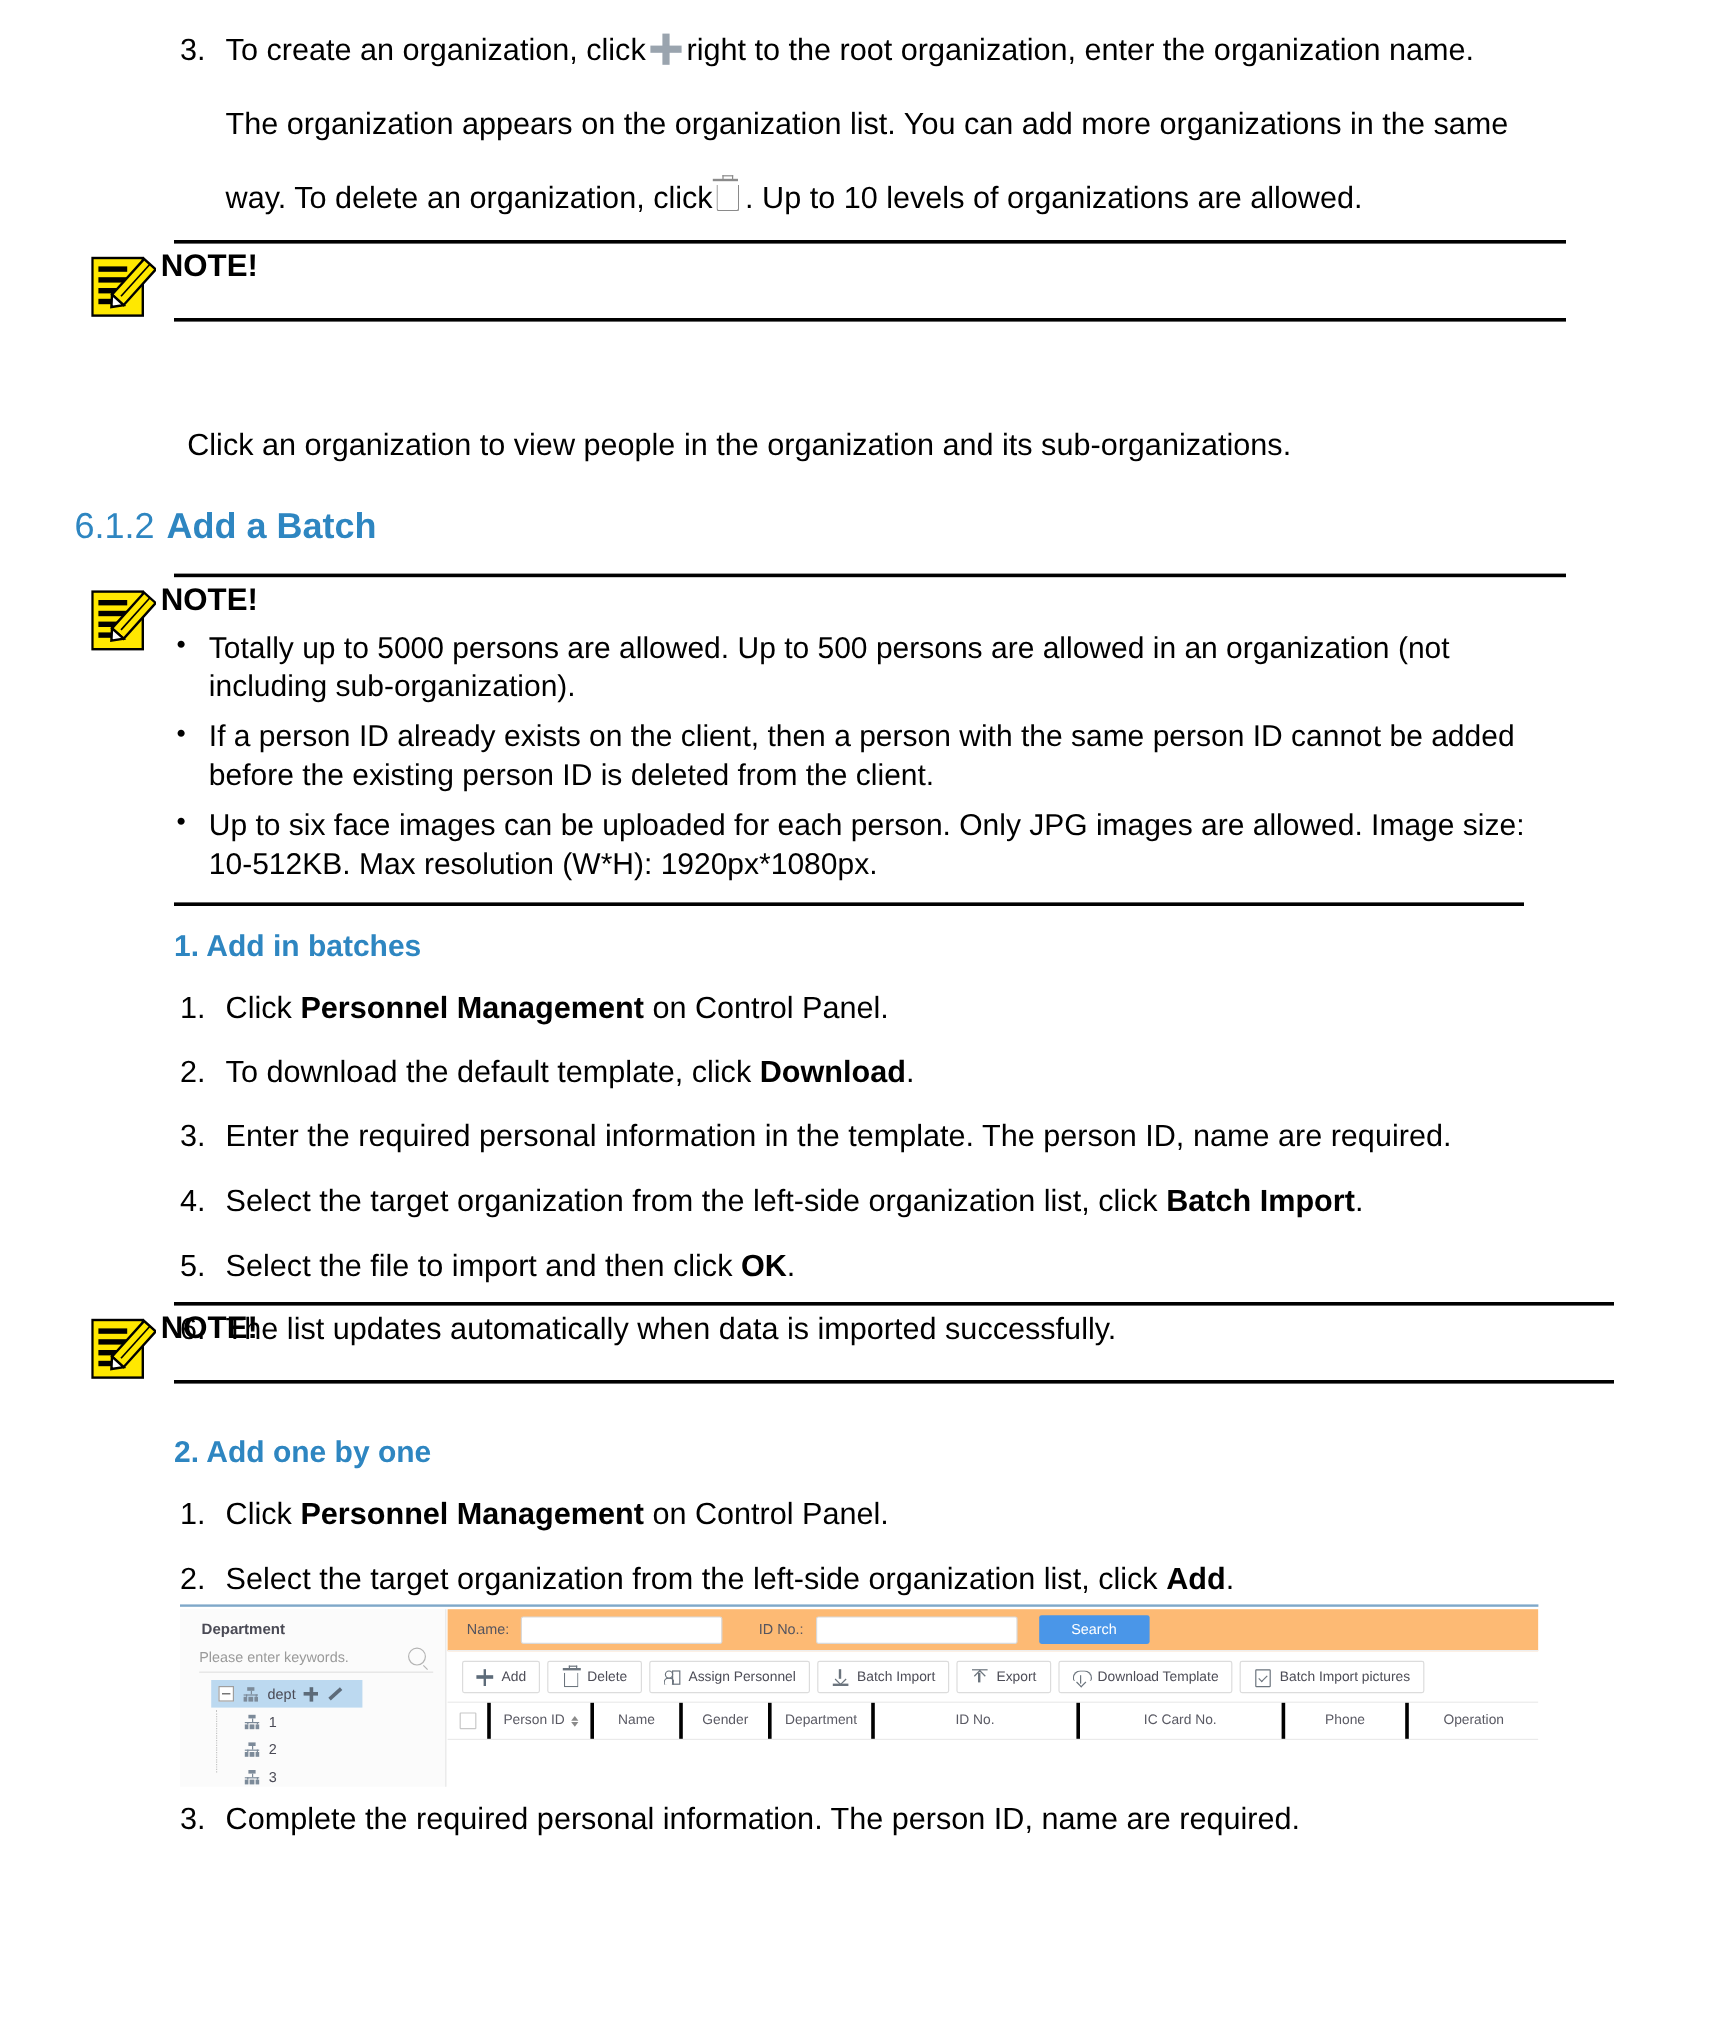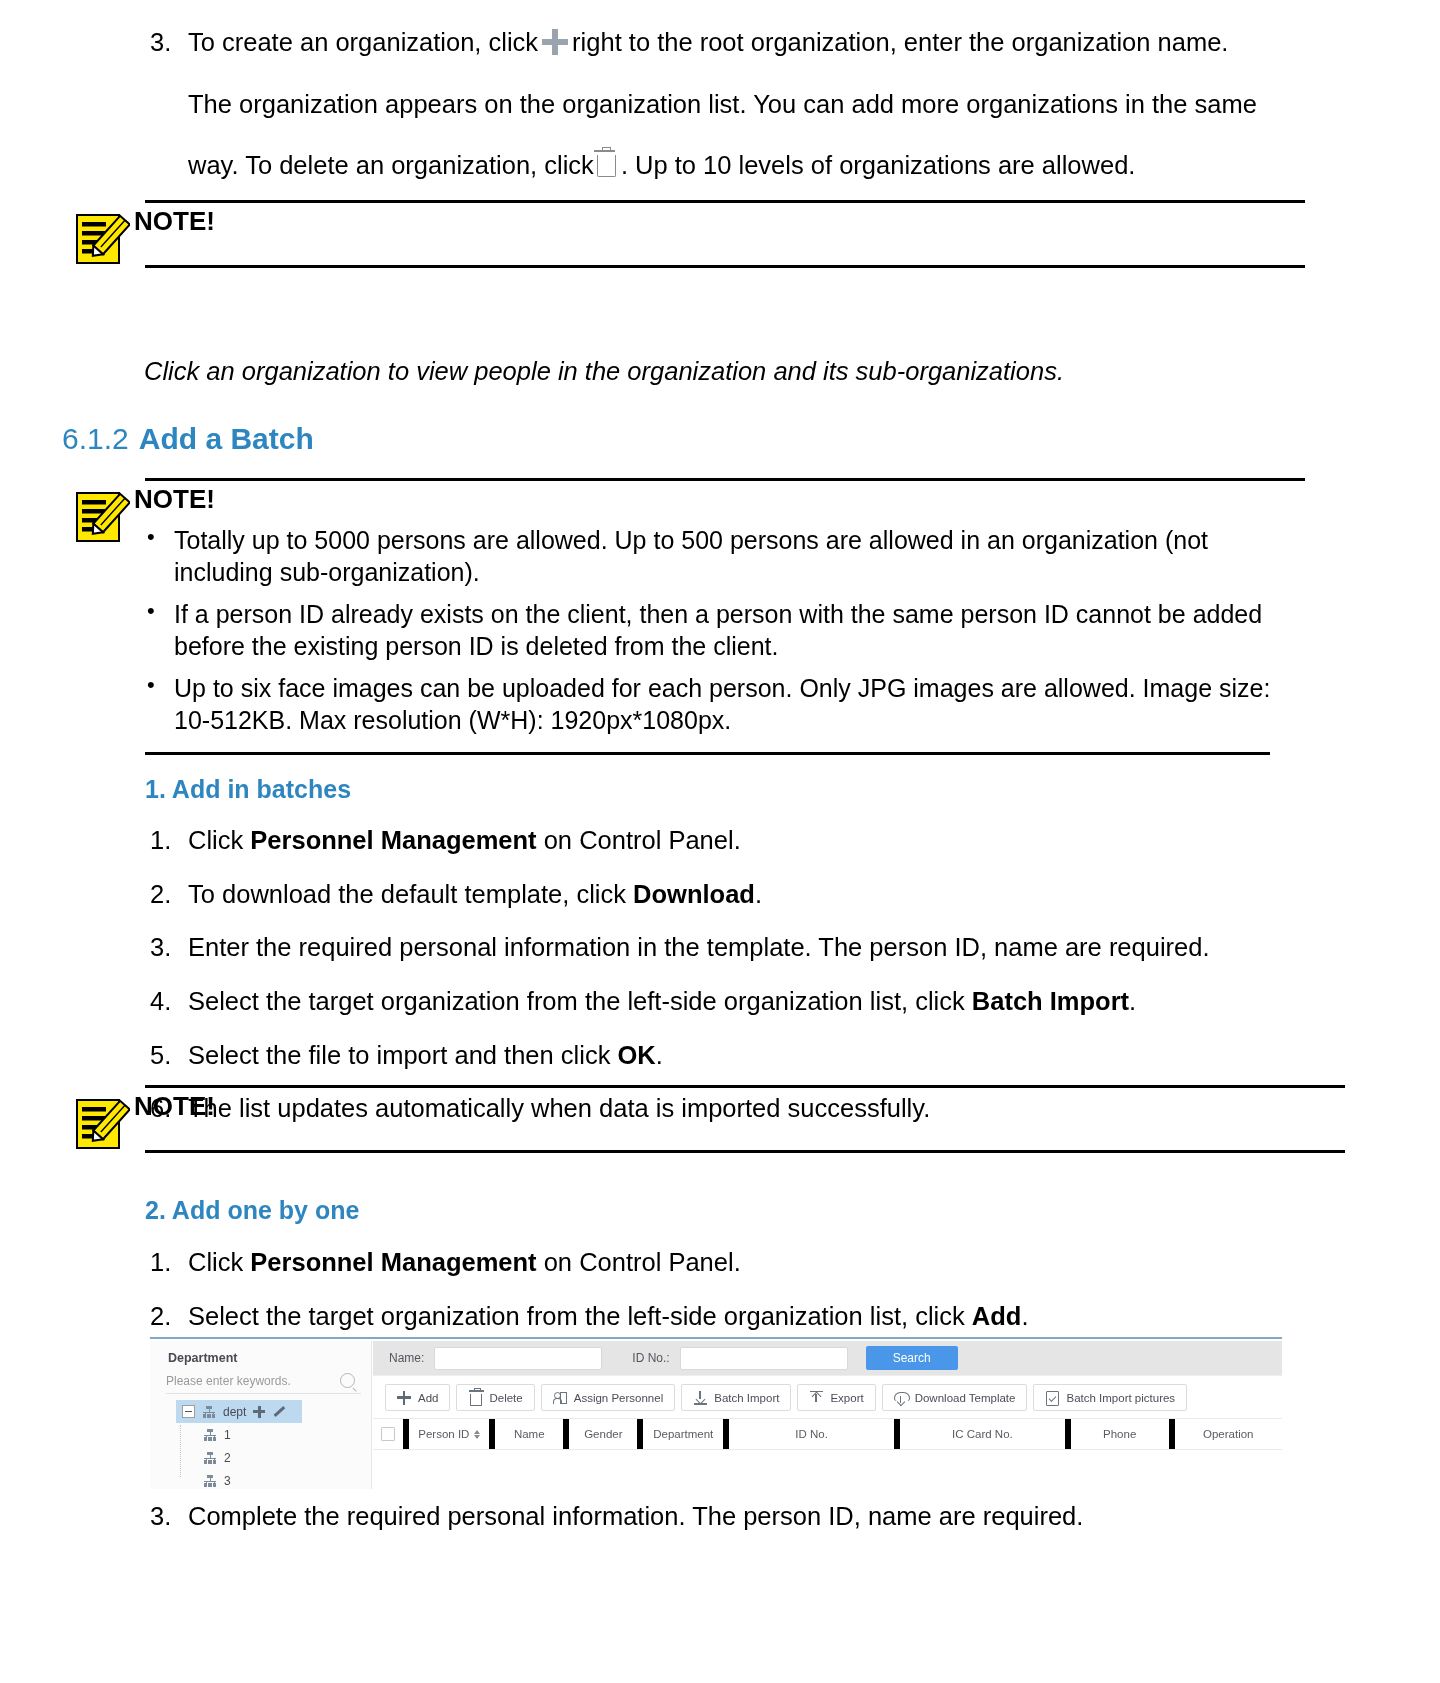--- a/index.html
+++ b/index.html
@@ -301,21 +301,21 @@
   }
 
   
   .filter-bar {
     display: flex;
     align-items: center;
     height: 34px;
     padding-left: 16px;
     gap: 0;
     border-bottom: 1px solid #eeeeee;
-    background: #e5e5e5;
+    background: #fdba74;
   }
   .filter-label {
     font-size: 12px; color: #55555f; margin-right: 10px;
   }
   .filter-input {
     width: 166px; height: 21px;
     border: 1px solid #d9d9d9;
     background: #fff;
     border-radius: 2px;
     margin-right: 30px;
@@ -394,21 +394,21 @@
     height: 30px;
     margin-top: 7px;
     background: #fff;
   }
   .th {
     display: flex;
     align-items: center;
     justify-content: center;
     font-size: 11.5px;
     color: #5a5a64;
-    border-right: 6px solid #000000;
+    border-right: 3px solid #000000;
     box-sizing: border-box;
     gap: 5px;
   }
   .th:last-child { border-right: none; }
   .chk-box {
     width: 12px; height: 12px;
     border: 1px solid #c8c8c8;
     background: #fff;
     border-radius: 1px;
   }
@@ -461,21 +461,21 @@
           </svg>
         </div>
       </div>
       <div class="note-content">
         <div class="note-title">NOTE!</div>
       </div>
     </div>
     <div class="note-rule" style="margin-left:85px; width:1160px;"></div>
   </div>
 
-  <div class="para-cont" style="position:absolute; left:144px; top:355px; width:1170px;font-style:italic;">Click an organization to view people in the organization and its sub-organizations.</div>
+  <div class="para-cont" style="position:absolute; left:156px; top:355px; width:1170px;">Click an organization to view people in the organization and its sub-organizations.</div>
 
   <div class="h3" style="position:absolute; left:62px; top:422px;gap:10px;">
     <span class="h3-num">6.1.2</span>
     <span>Add a Batch</span>
   </div>
 
   <div class="note-block" style="position:absolute; left:60px; top:478px; width:1245px;">
     <div class="note-rule" style="margin-left:85px; width:1160px;"></div>
     <div class="note-inner">
       <div class="note-icon-wrap">

